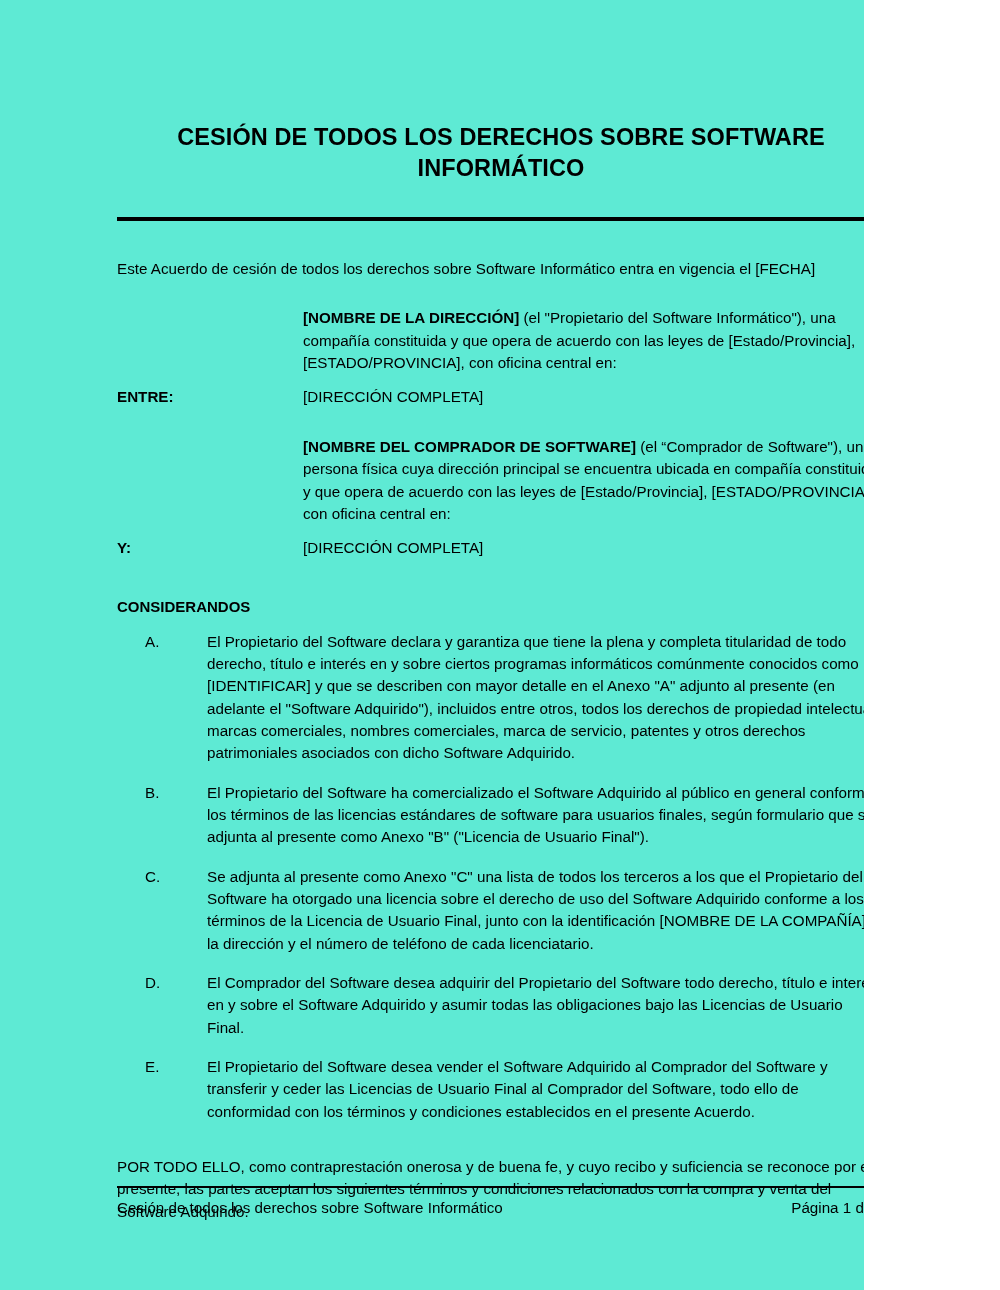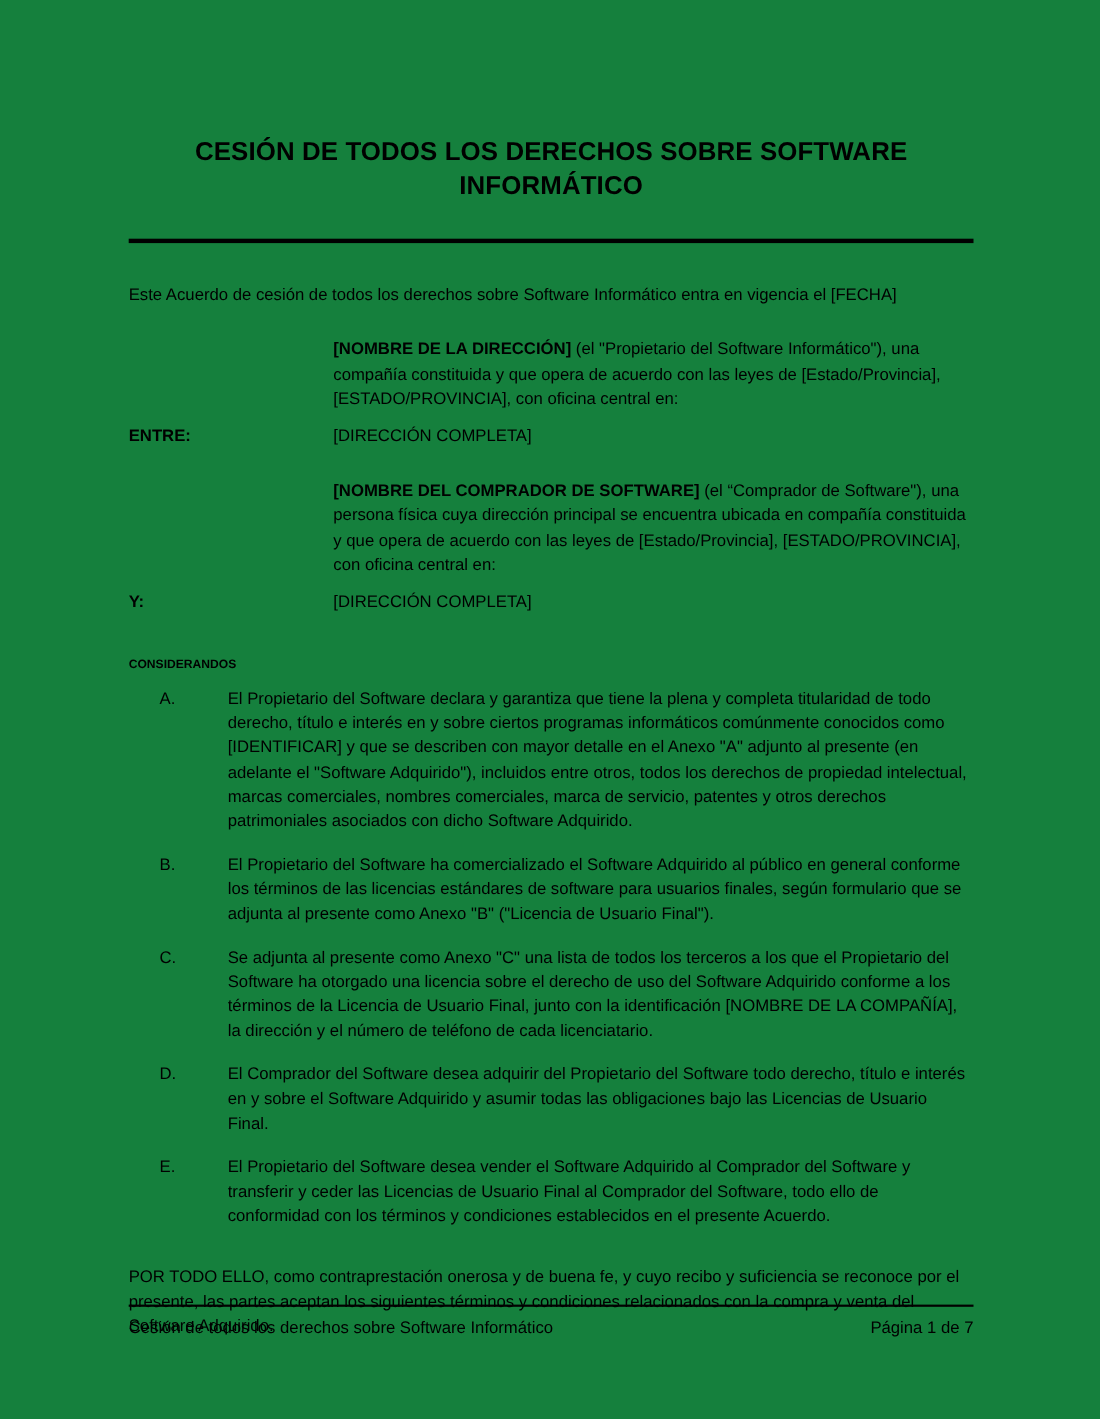--- a/index.html
+++ b/index.html
@@ -7,23 +7,23 @@
     margin: 0;
     padding: 0;
     background: #ffffff;
   }
   body {
     font-family: "Liberation Sans", sans-serif;
     color: #000000;
   }
   .page {
     position: relative;
-    width: 1000px;
+    width: 864px;
     height: 1290px;
-    background: #15803d;
+    background: #5eead4;
     box-sizing: border-box;
     overflow: hidden;
   }
   .sheet {
     position: absolute;
     left: 117px;
     top: 0;
     width: 768px;
   }
 
@@ -78,21 +78,21 @@
     margin-top: 12px;
   }
   .b {
     font-weight: bold;
   }
 
   
   .section-heading {
     margin: 0;
     padding-top: 36px;
-    font-size: 11px;
+    font-size: 15px;
     font-weight: bold;
     line-height: 1.47;
   }
 
   .recitals {
     padding-top: 13px;
   }
   .recital {
     display: flex;
     align-items: flex-start;

